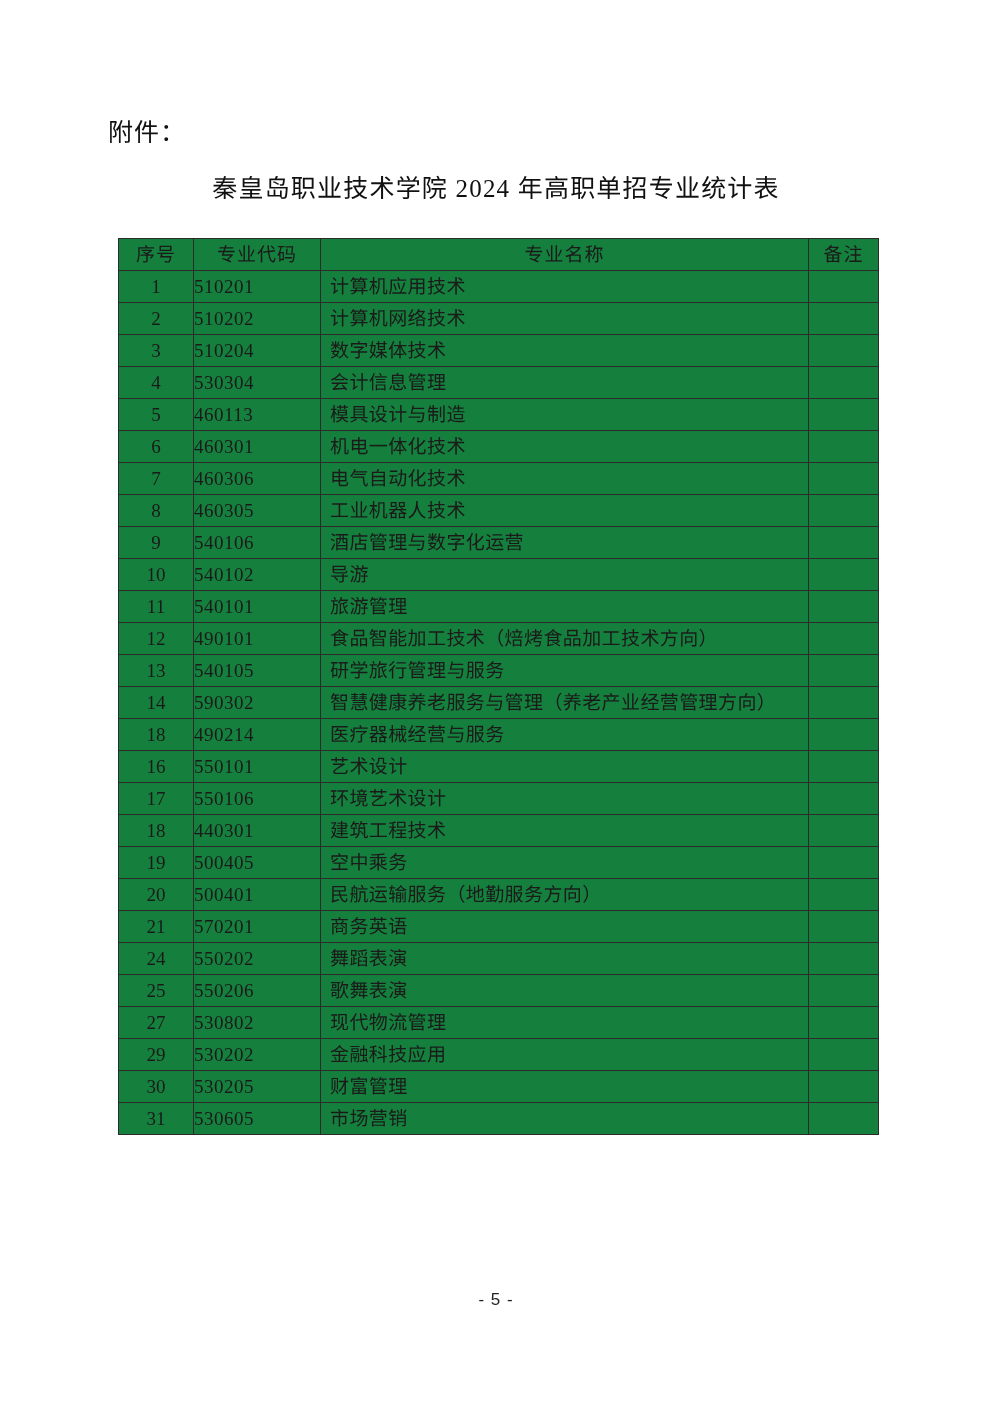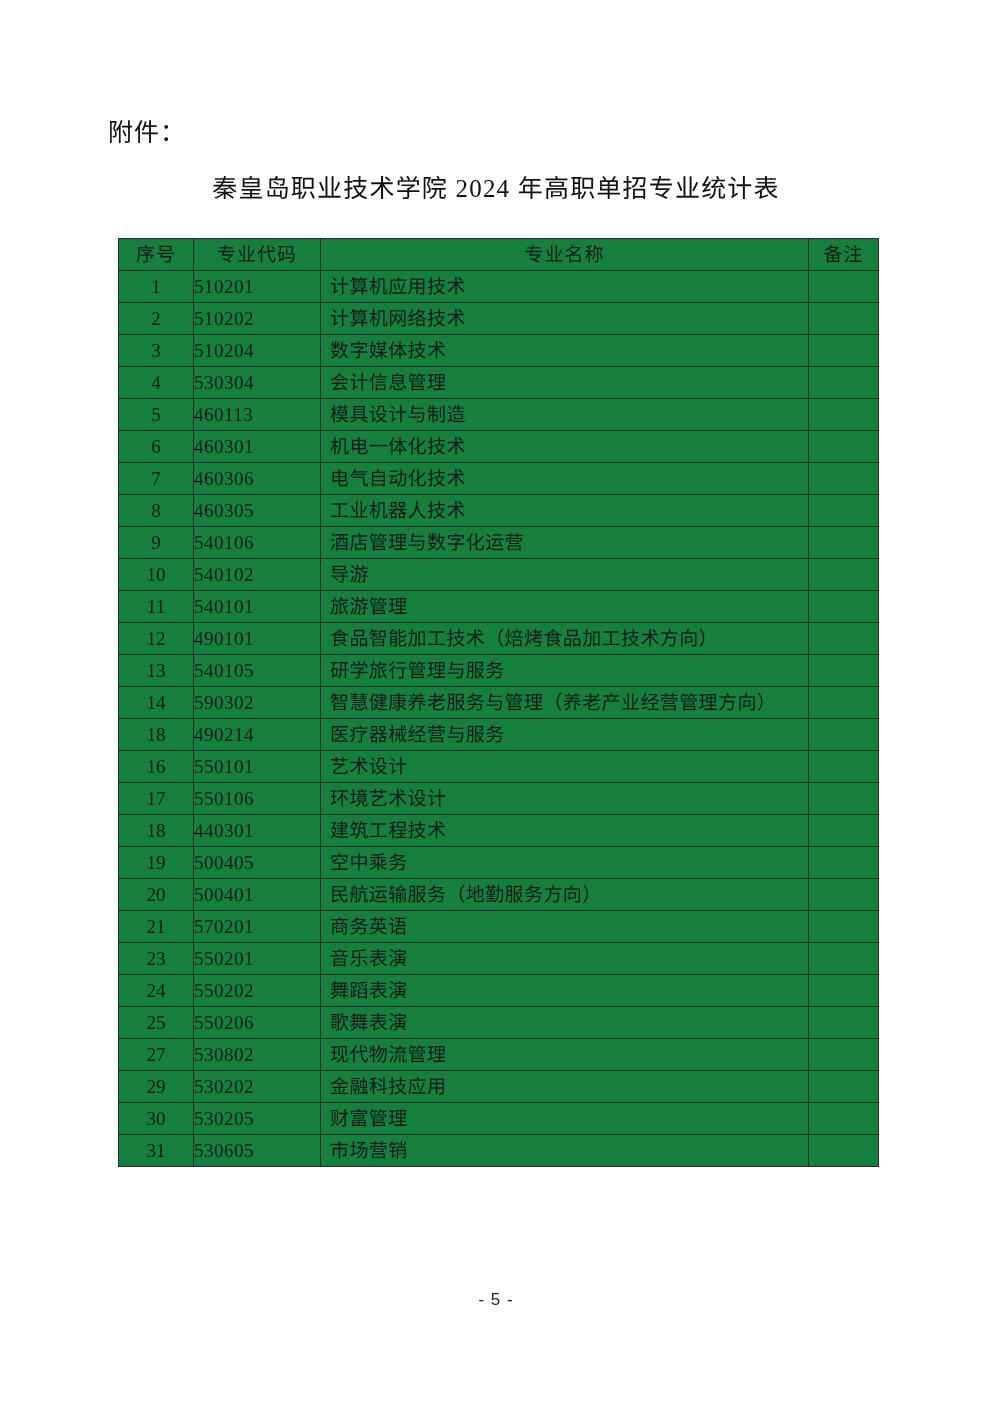--- a/index.html
+++ b/index.html
@@ -269,26 +269,20 @@
             <td class="cell-name">民航运输服务（地勤服务方向）</td>
             <td class="cell-note"></td>
           </tr>
           <tr>
             <td class="cell-no">21</td>
             <td class="cell-code">570201</td>
             <td class="cell-name">商务英语</td>
             <td class="cell-note"></td>
           </tr>
           <tr>
-            <td class="cell-no">23</td>
-            <td class="cell-code">550201</td>
-            <td class="cell-name">音乐表演</td>
-            <td class="cell-note"></td>
-          </tr>
-          <tr>
             <td class="cell-no">24</td>
             <td class="cell-code">550202</td>
             <td class="cell-name">舞蹈表演</td>
             <td class="cell-note"></td>
           </tr>
           <tr>
             <td class="cell-no">25</td>
             <td class="cell-code">550206</td>
             <td class="cell-name">歌舞表演</td>
             <td class="cell-note"></td>

